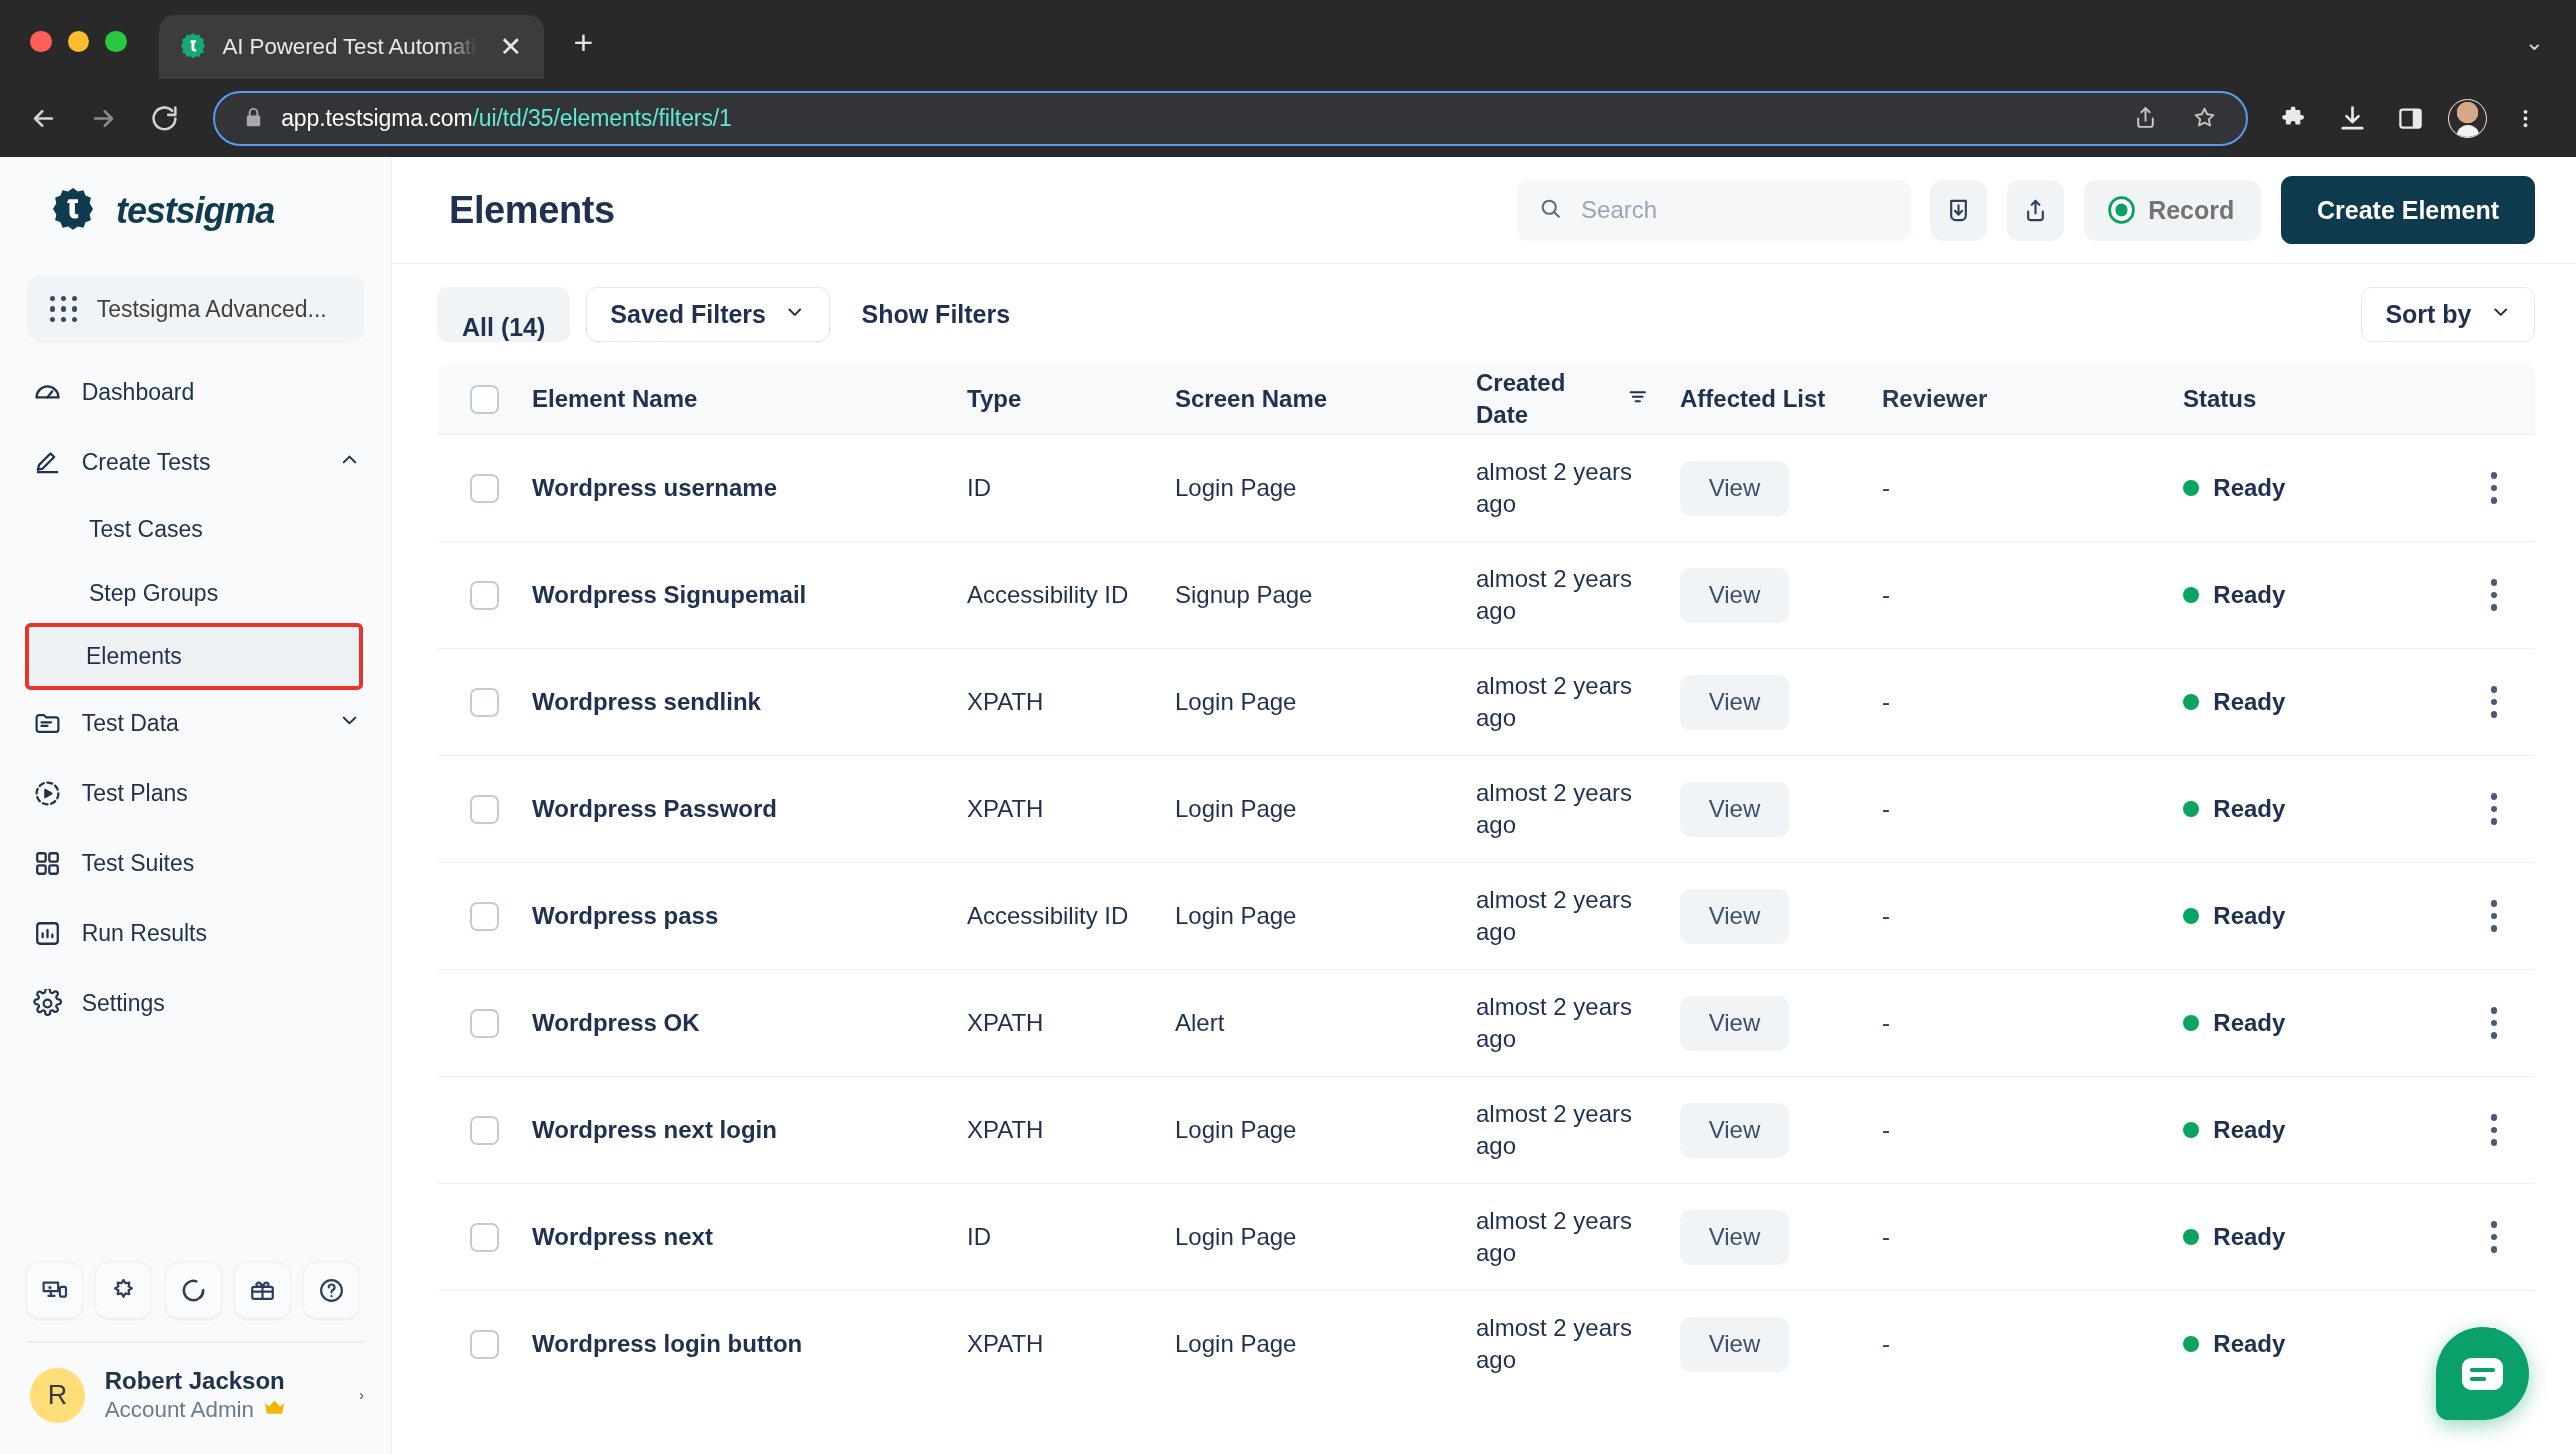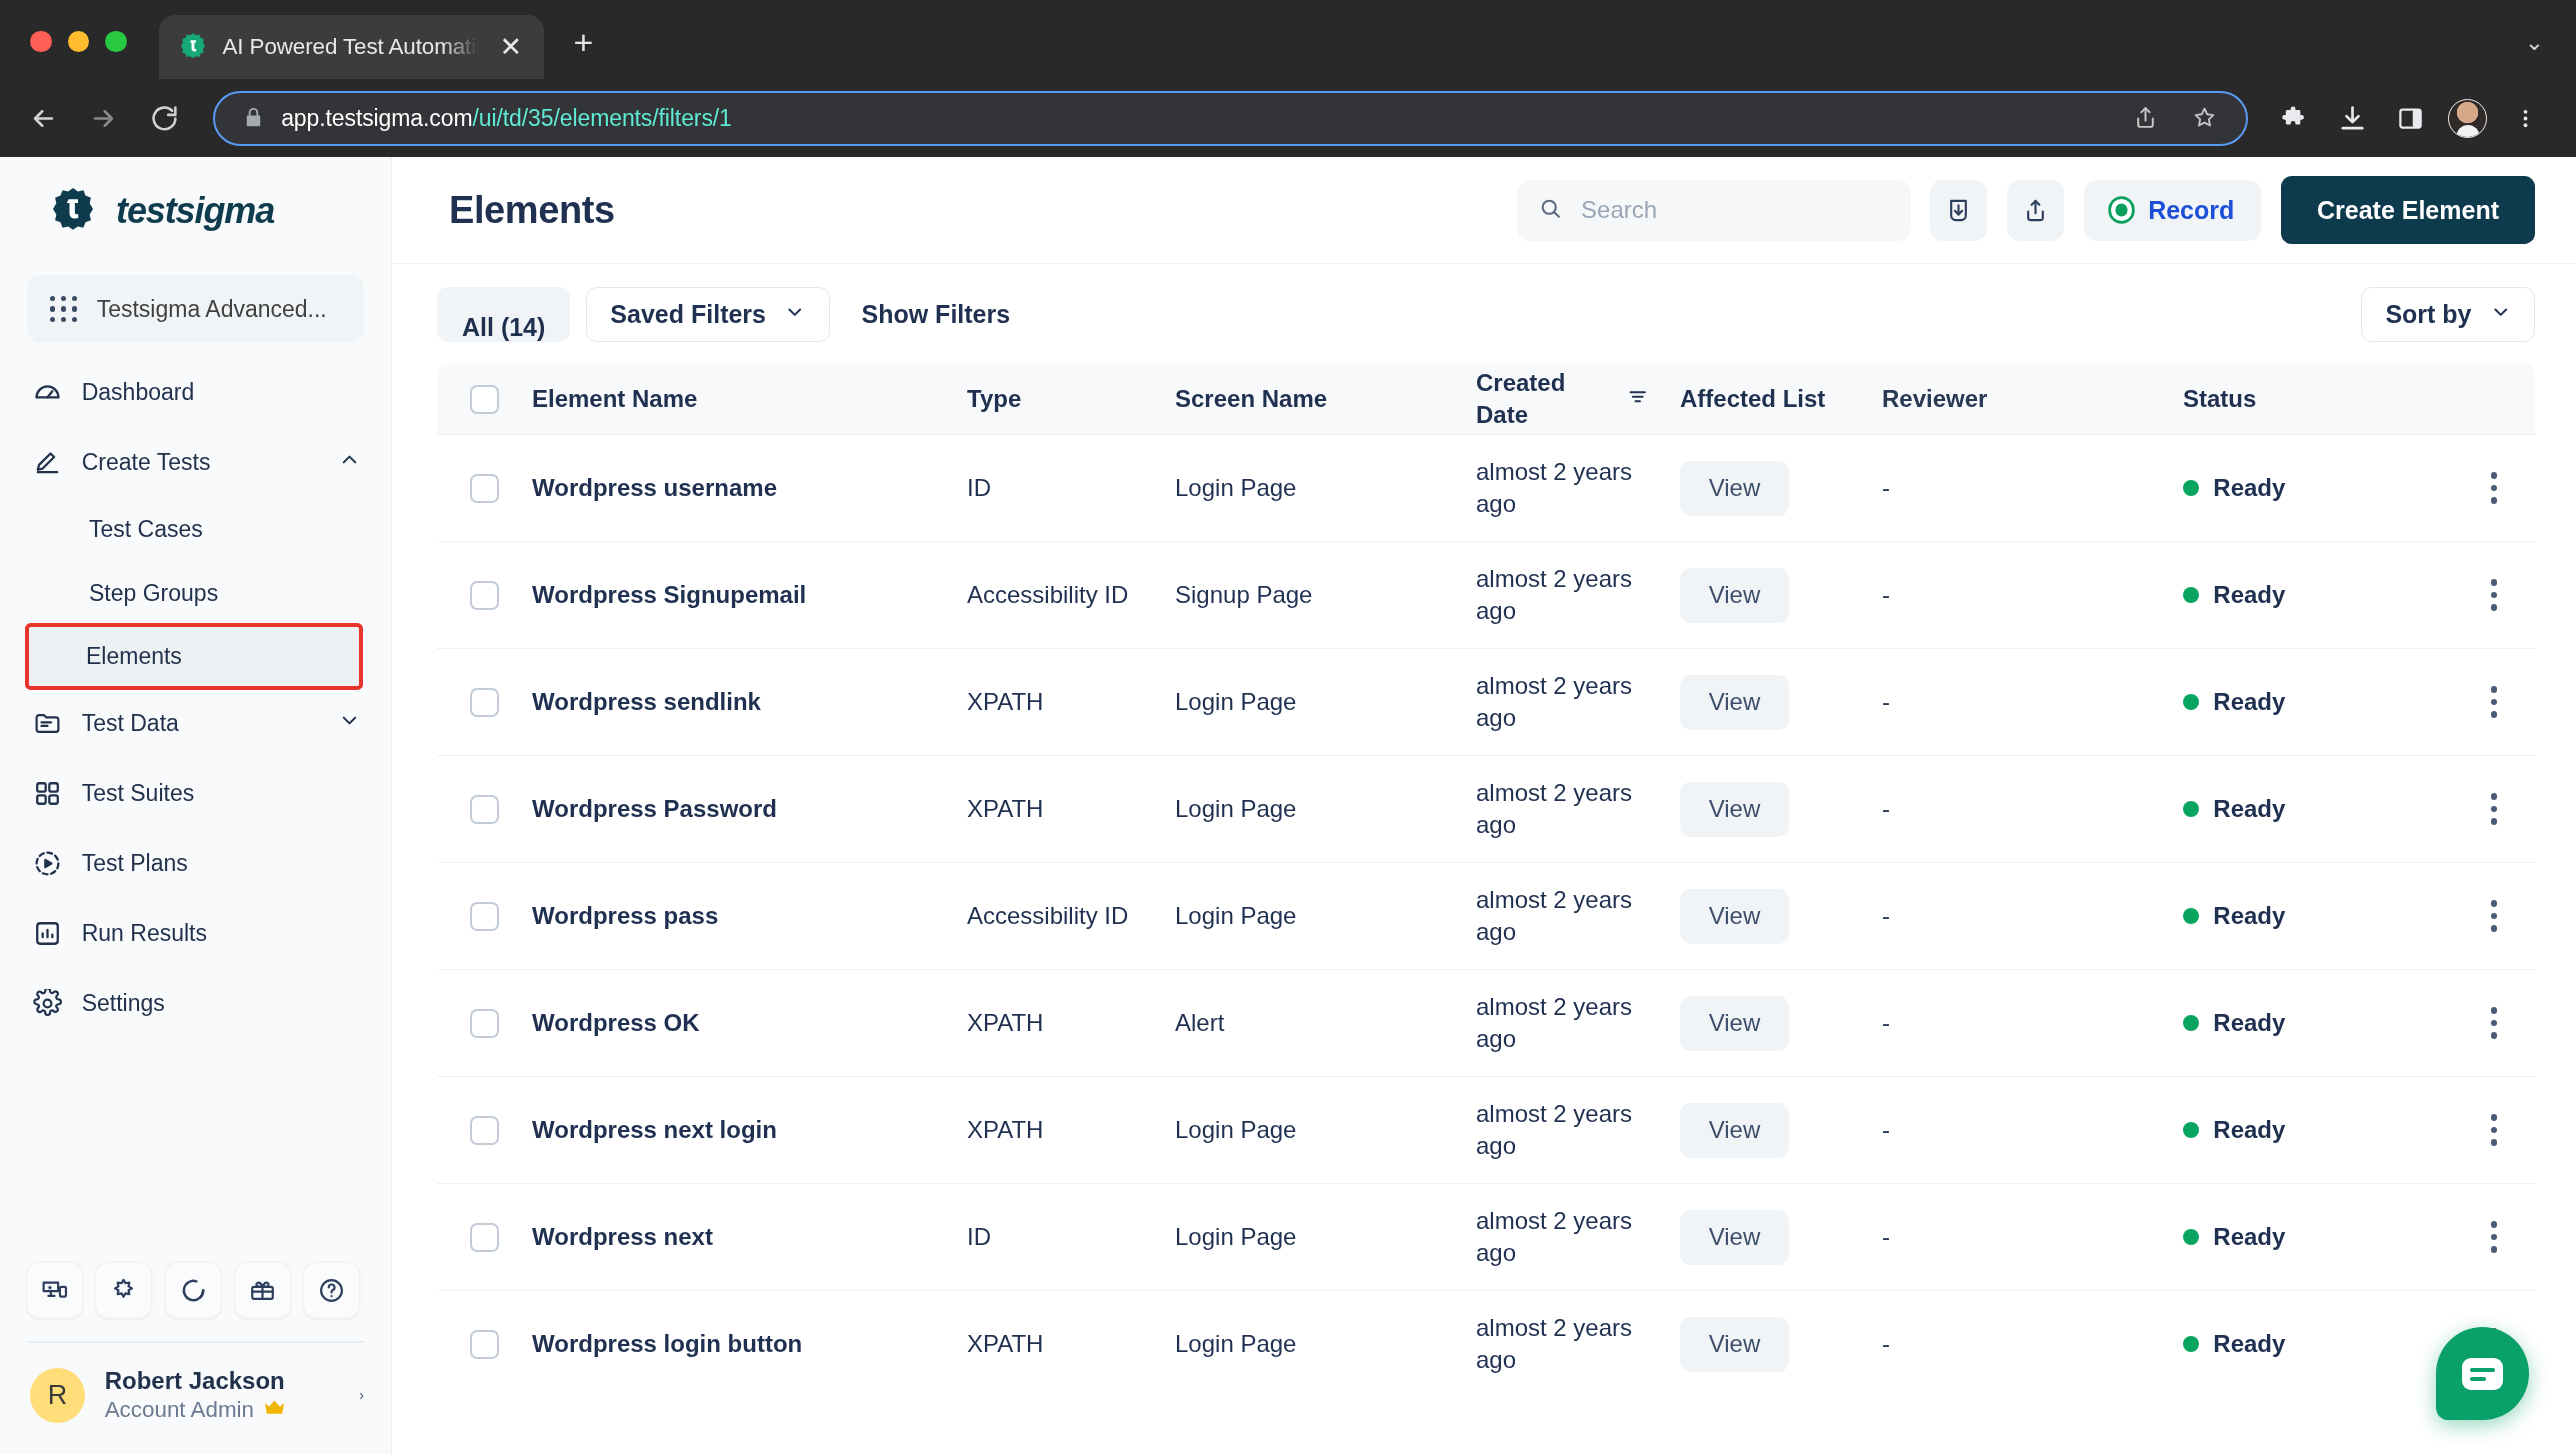--- a/index.html
+++ b/index.html
@@ -139,21 +139,21 @@
     width: 394px; height: 61px; background: #f5f7f9; border-radius: 12.5px;
     display: flex; align-items: center; gap: 18px; padding: 0 21.5px;
   }
   .search-ph { font-size: 24px; color: #9aa6b6; }
   .icon-btn {
     width: 57px; height: 61px; background: #f1f4f6; border-radius: 12.5px;
     display: flex; align-items: center; justify-content: center; color: #2c3e5c;
   }
   .record-btn {
     height: 61px; background: #f1f4f6; border-radius: 12.5px; display: flex; align-items: center;
-    gap: 16px; padding: 0 27px; font-size: 25px; color: #1d4ed8; font-weight: bold;
+    gap: 16px; padding: 0 27px; font-size: 25px; color: #737373; font-weight: bold;
   }
   .rec-dot { width: 21.5px; height: 21.5px; border-radius: 50%; background: #08a05c;
              box-shadow: inset 0 0 0 4.5px #ffffff, 0 0 0 2.7px #08a05c; }
   .create-btn {
     height: 68px; background: #0d3b4d; color: #ffffff; border-radius: 10.7px;
     display: flex; align-items: center; padding: 0 36px; font-size: 25px; font-weight: bold;
   }
 
   .filterbar {
     height: 100px; display: flex; align-items: center; padding: 0 41px 0 45px; gap: 16px; flex: 0 0 100px;
@@ -392,38 +392,38 @@
           <span class="lbl">Test Data</span>
           <span class="chev">
             <svg width="23" height="23" viewBox="0 0 24 24" fill="none" stroke="#22324d" stroke-width="2.2" stroke-linecap="round" stroke-linejoin="round">
                 <path d="M6 9l6 6 6-6"></path>
               </svg>
           </span>
         </div>
 
         <div class="nav-item">
           <span class="ico">
+            <svg width="29" height="29" viewBox="0 0 24 24" fill="none" stroke="#22324d" stroke-width="1.9" stroke-linecap="round">
+                <circle cx="12" cy="12" r="9" stroke-dasharray="4 3"></circle>
+                <path d="M10.2 9l5 3-5 3z" fill="#22324d" stroke-linejoin="round"></path>
+              </svg>
+          </span>
+          <span class="lbl">Test Plans</span>
+        </div>
+
+        <div class="nav-item">
+          <span class="ico">
             <svg width="29" height="29" viewBox="0 0 24 24" fill="none" stroke="#22324d" stroke-width="1.9">
                 <rect x="3.5" y="3.5" width="7" height="7" rx="1.6"></rect>
                 <rect x="13.5" y="3.5" width="7" height="7" rx="1.6"></rect>
                 <rect x="3.5" y="13.5" width="7" height="7" rx="1.6"></rect>
                 <rect x="13.5" y="13.5" width="7" height="7" rx="1.6"></rect>
               </svg>
           </span>
           <span class="lbl">Test Suites</span>
-        </div>
-
-        <div class="nav-item">
-          <span class="ico">
-            <svg width="29" height="29" viewBox="0 0 24 24" fill="none" stroke="#22324d" stroke-width="1.9" stroke-linecap="round">
-                <circle cx="12" cy="12" r="9" stroke-dasharray="4 3"></circle>
-                <path d="M10.2 9l5 3-5 3z" fill="#22324d" stroke-linejoin="round"></path>
-              </svg>
-          </span>
-          <span class="lbl">Test Plans</span>
         </div>
 
         <div class="nav-item">
           <span class="ico">
             <svg width="29" height="29" viewBox="0 0 24 24" fill="none" stroke="#22324d" stroke-width="1.9" stroke-linecap="round">
                 <rect x="3.5" y="3.5" width="17" height="17" rx="2.4"></rect>
                 <path d="M8 15v-3M12 15V9M16 15v-2"></path>
               </svg>
           </span>
           <span class="lbl">Run Results</span>

